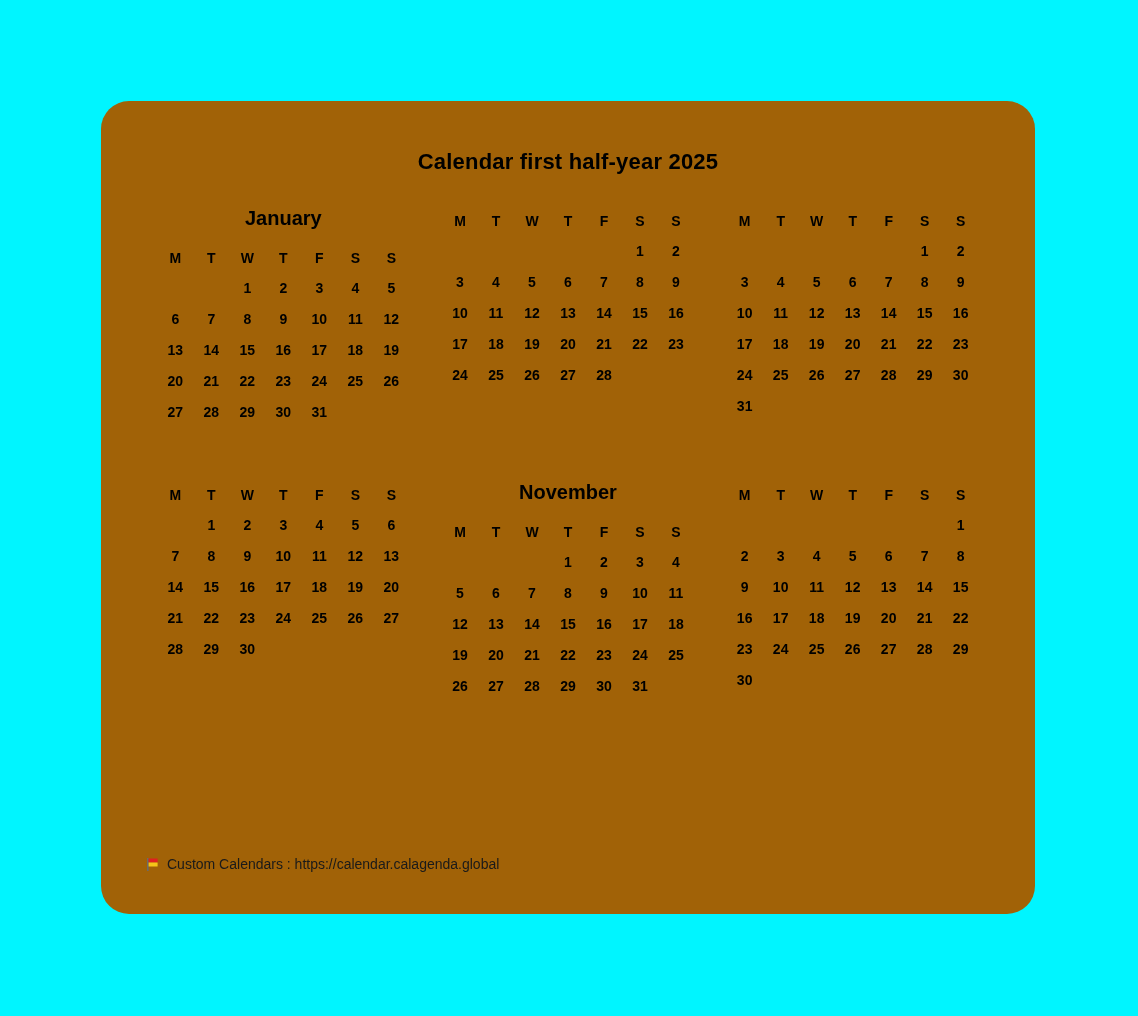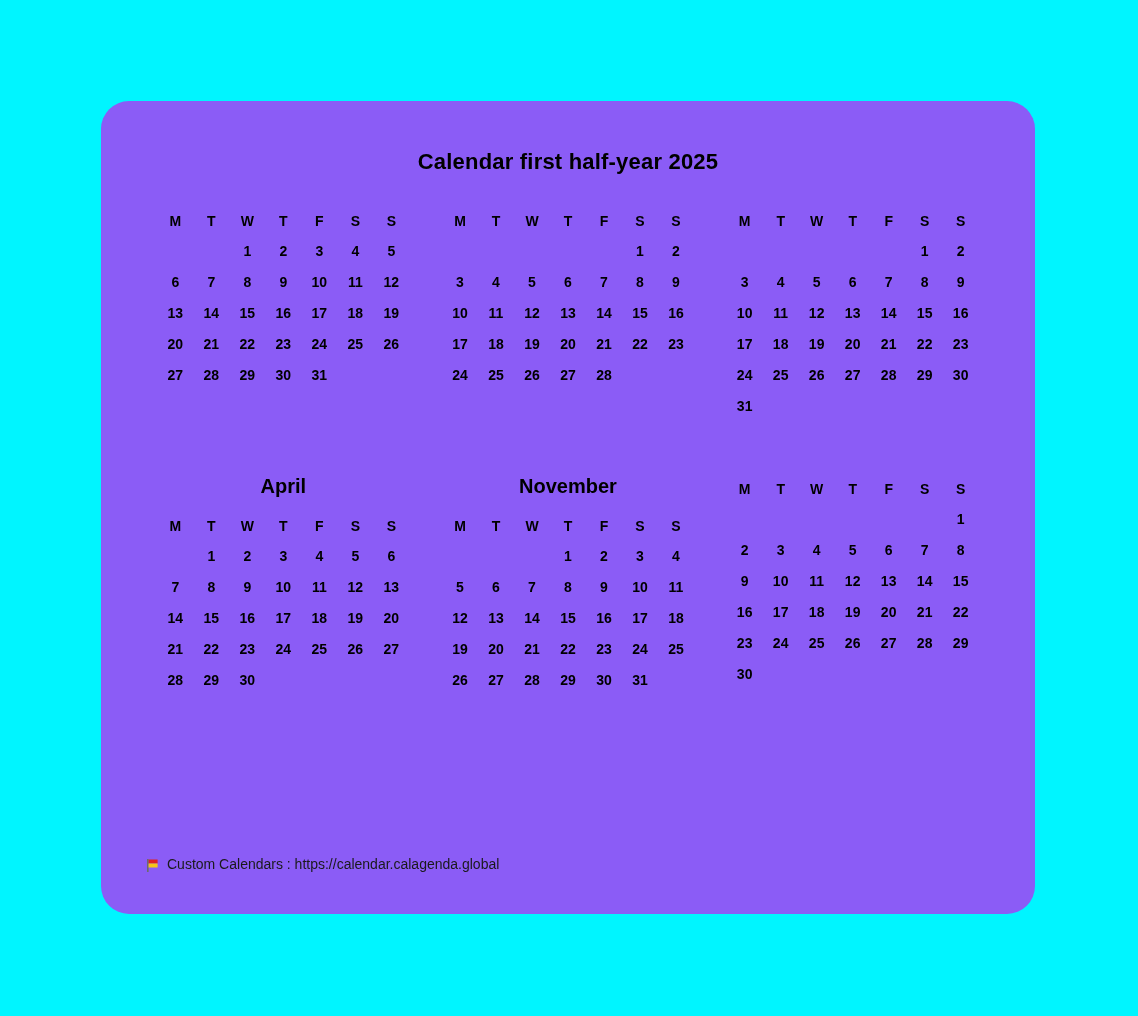--- a/index.html
+++ b/index.html
@@ -17,21 +17,21 @@
     position: relative;
     width: 1138px;
     height: 1016px;
   }
   #calendar-card {
     position: absolute;
     left: 101px;
     top: 101px;
     width: 934px;
     height: 813px;
-    background: #8b5cf6;
+    background: #a16207;
     border-radius: 28px;
     box-sizing: border-box;
   }
   #calendar-title {
     text-align: center;
     font-size: 22px;
     font-weight: bold;
     color: #000000;
     margin-top: 48px;
     letter-spacing: 0.2px;
@@ -78,21 +78,21 @@
     padding: 0;
   }
   table.month-table td.empty {
     color: transparent;
   }
   #footer {
     position: absolute;
     left: 44px;
     bottom: 42px;
     display: flex;
-    align-items: flex-end;
+    align-items: flex-start;
     font-size: 14px;
     color: #1a1a1a;
   }
   #footer-icon {
     display: inline-block;
     width: 15px;
     height: 15px;
     margin-right: 7px;
     position: relative;
     top: 1px;
@@ -104,20 +104,21 @@
 </head>
 <body>
 
 <div id="page">
   <div id="calendar-card">
 
     <div id="calendar-title">Calendar first half-year 2025</div>
 
     <div class="months-grid first-row">
       <div class="month">
+        <div class="month-name">January</div>
         <div>
             <table class="month-table">
               <thead>
                 <tr>
                   <th>M</th>
                   <th>T</th>
                   <th>W</th>
                   <th>T</th>
                   <th>F</th>
                   <th>S</th>
@@ -308,21 +309,20 @@
                   <td class="empty"></td>
                 </tr>
               </tbody>
             </table>
           </div>
       </div>
     </div>
 
     <div class="months-grid second-row">
       <div class="month">
-        <div class="month-name">April</div>
         <div>
             <table class="month-table">
               <thead>
                 <tr>
                   <th>M</th>
                   <th>T</th>
                   <th>W</th>
                   <th>T</th>
                   <th>F</th>
                   <th>S</th>

